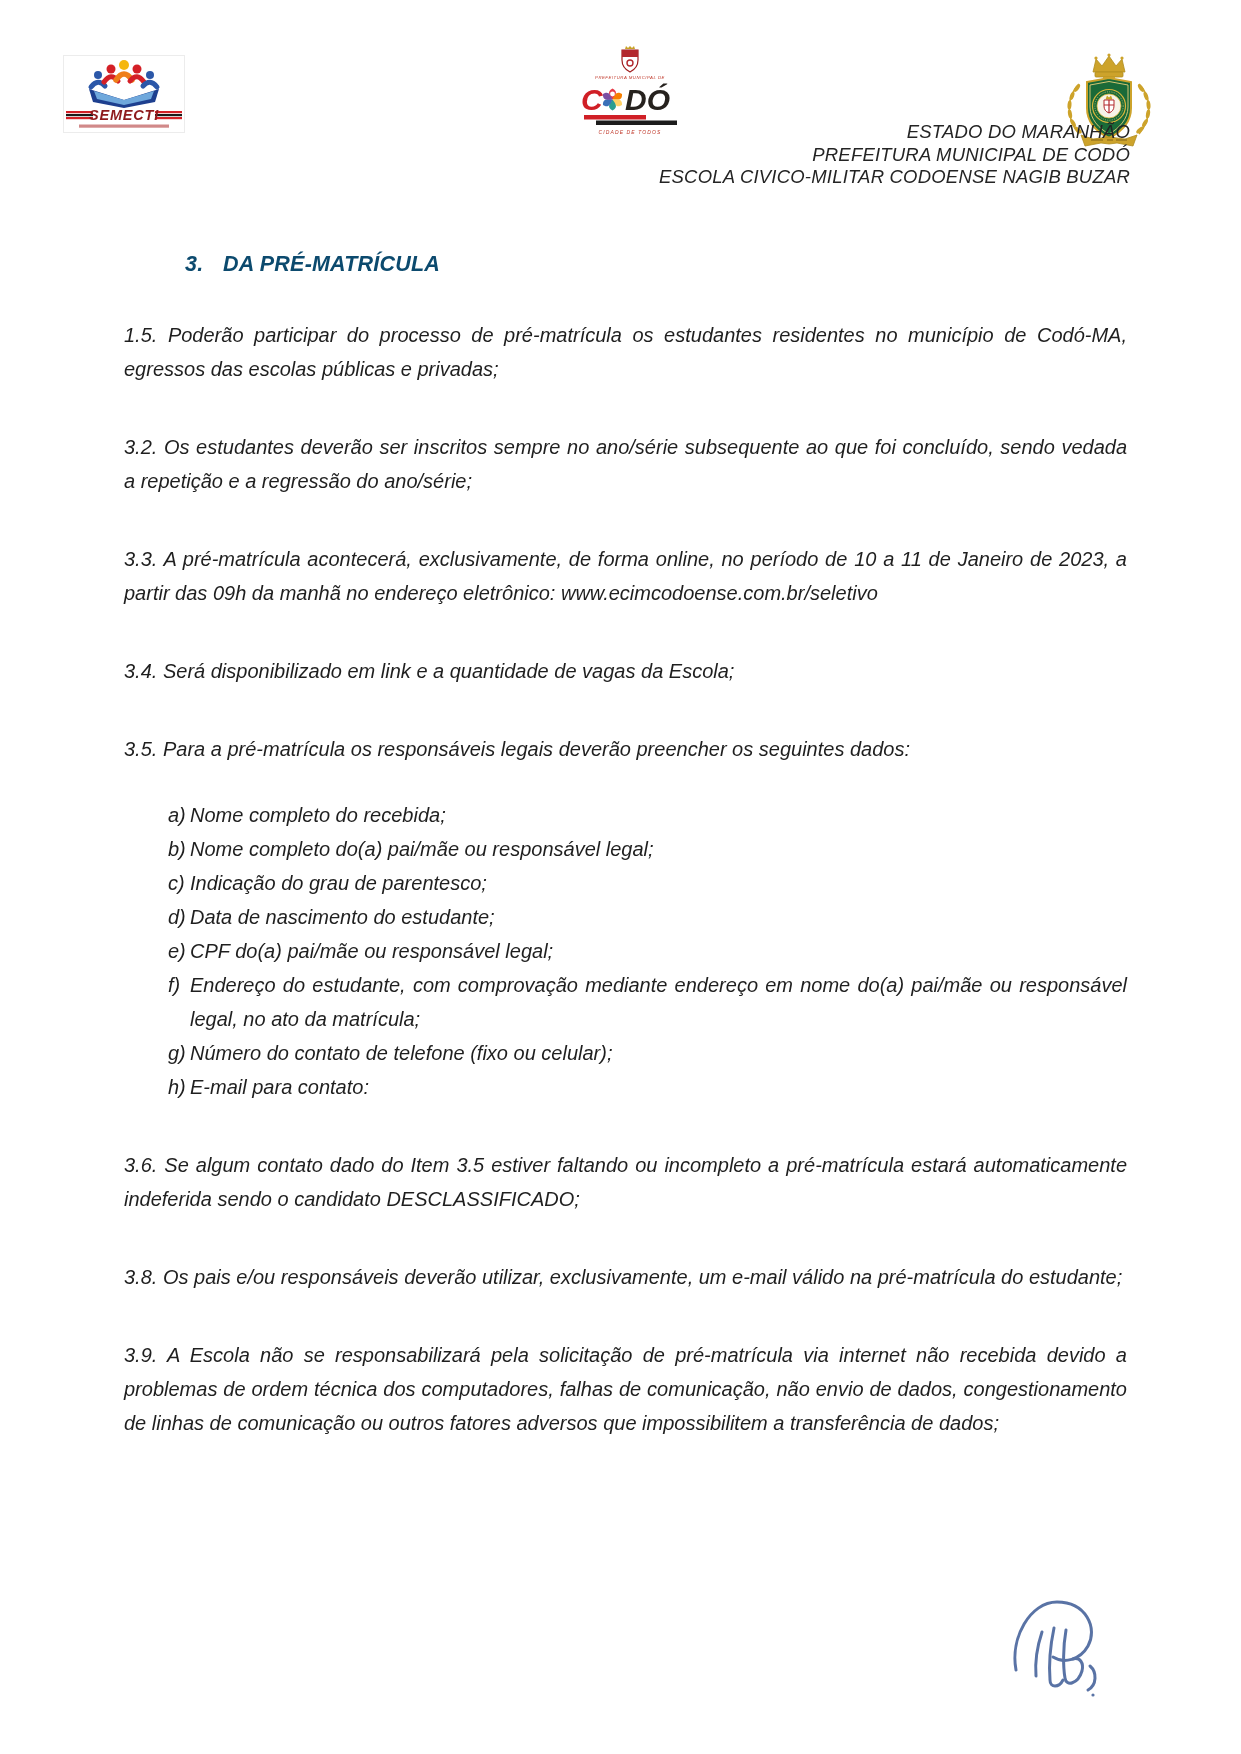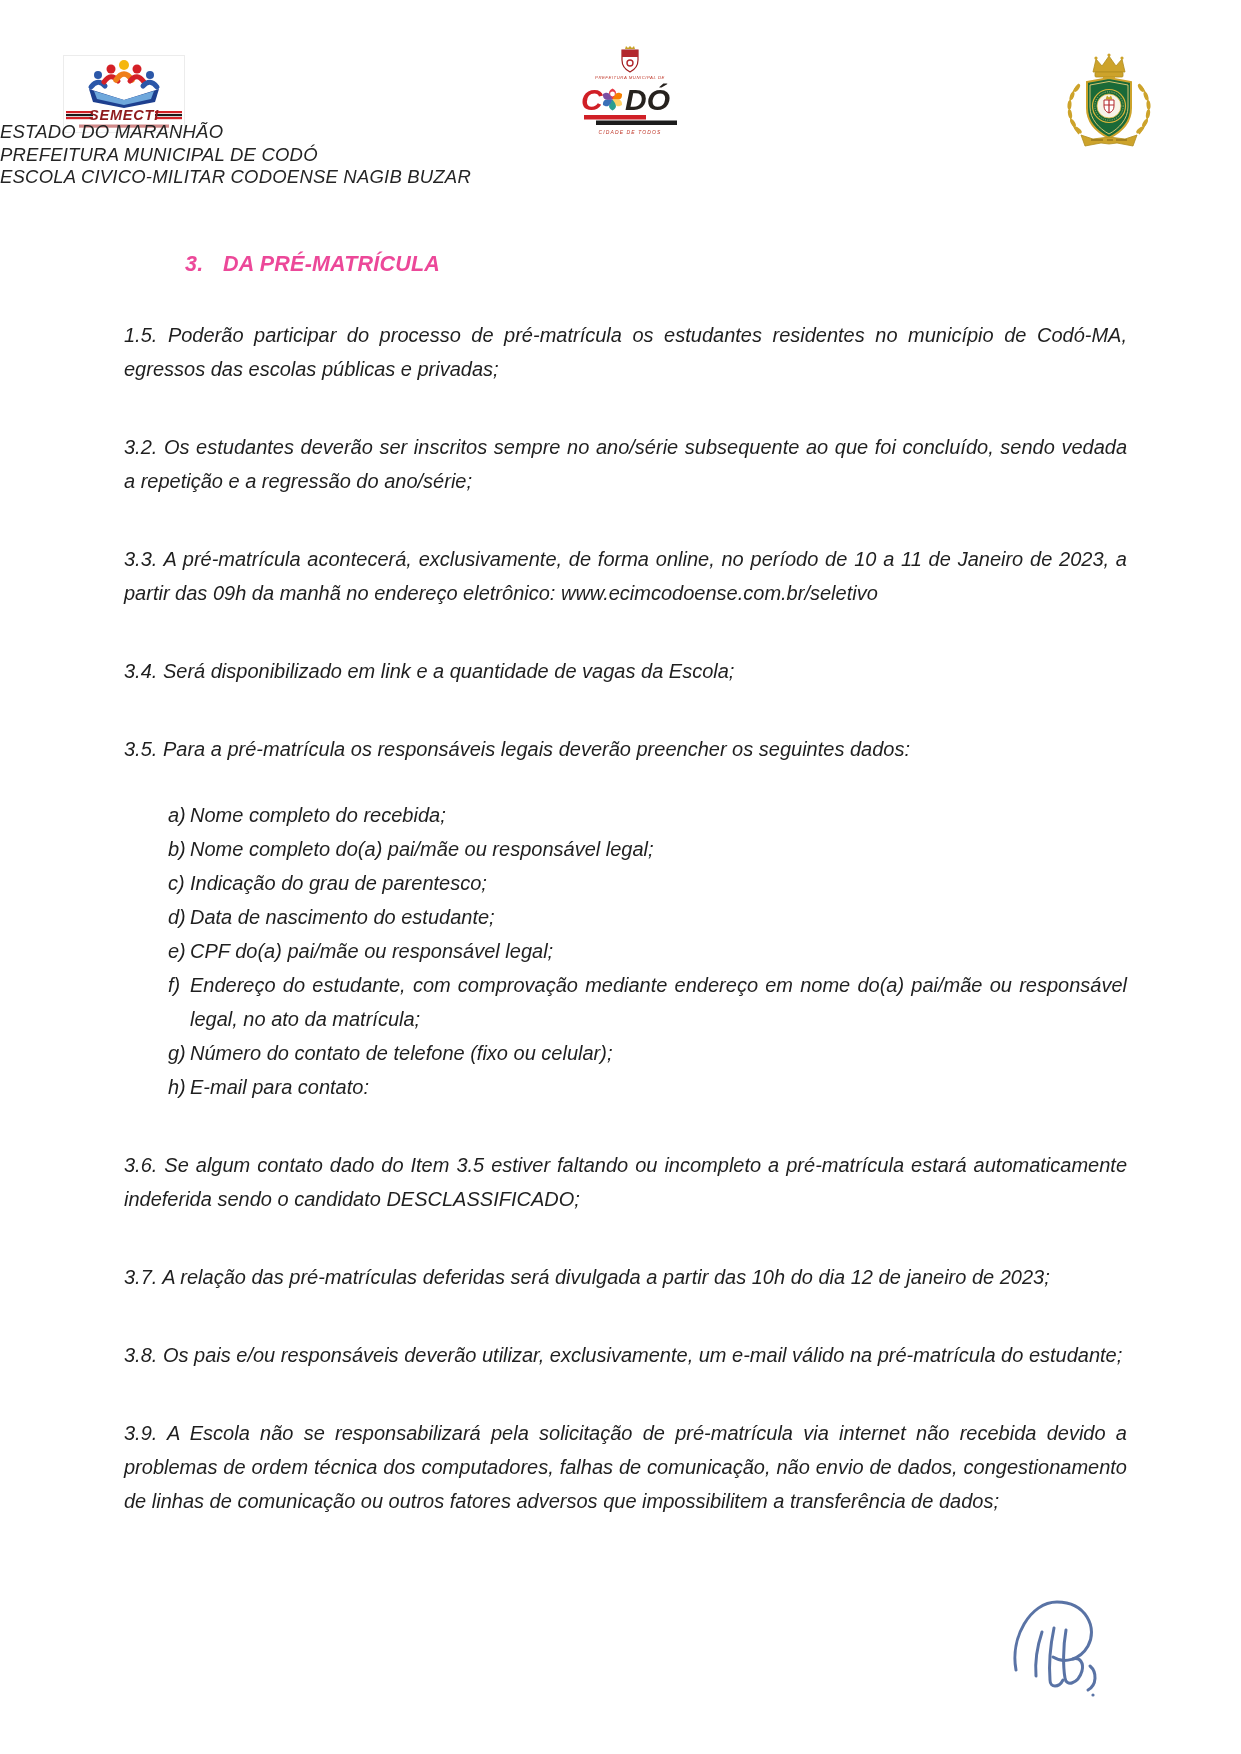--- a/index.html
+++ b/index.html
@@ -17,33 +17,33 @@
 
   
   .logo { position:absolute; }
   .logo-semecti { left:63px;  top:55px;  width:122px; height:78px; }
   .logo-codo    { left:578px; top:42px;  width:105px; height:95px; }
   .logo-crest   { left:1053px;top:50px;  width:112px; height:98px; }
 
   
   .org-block {
     position:absolute; left:0; top:121px; width:1130px;
-    text-align:left; font-size:18.5px; line-height:22.5px;
+    text-align:right; font-size:18.5px; line-height:22.5px;
     color:#242424; letter-spacing:0.2px;
   }
 
   
   .doc-body {
     position:absolute; left:124px; top:246px; width:1003px;
     font-size:20px; line-height:34px;
   }
   .sec-heading {
     font-size:21.5px; font-weight:bold; line-height:36px;
     padding-left:61px; margin-bottom:36px; letter-spacing:0.2px;
-    color:#ec4899;
+    color:#0c4a6e;
   }
   .sec-heading .num { display:inline-block; width:38px; }
   p.para { text-align:justify; margin-top:44px; hyphens:none; }
   .req-list { margin-top:32px; }
   .req-item { display:flex; text-align:justify; }
   .req-item .marker { flex:0 0 22px; margin-left:44px; }
   .req-item .text { flex:1; }
 
   
   .signature { position:absolute; left:1002px; top:1590px; width:118px; height:118px; }
@@ -218,21 +218,20 @@
         <span class="marker">g)</span>
         <span class="text">Número do contato de telefone (fixo ou celular);</span>
       </div>
       <div class="req-item">
         <span class="marker">h)</span>
         <span class="text">E-mail para contato:</span>
       </div>
     </div>
 
     <p class="para">3.6. Se algum contato dado do Item 3.5 estiver faltando ou incompleto a pré-matrícula estará automaticamente indeferida sendo o candidato DESCLASSIFICADO;</p>
-    <p class="para">3.7. A relação das pré-matrículas deferidas será divulgada a partir das 10h do dia 12 de janeiro de 2023;</p>
     <p class="para">3.8. Os pais e/ou responsáveis deverão utilizar, exclusivamente, um e-mail válido na pré-matrícula do estudante;</p>
     <p class="para">3.9. A Escola não se responsabilizará pela solicitação de pré-matrícula via internet não recebida devido a problemas de ordem técnica dos computadores, falhas de comunicação, não envio de dados, congestionamento de linhas de comunicação ou outros fatores adversos que impossibilitem a transferência de dados;</p>
   </div>
 
   <div class="signature">
     <svg width="118" height="118" viewBox="0 0 118 118">
       <g fill="none" stroke="#48649c" stroke-width="3" stroke-linecap="round" stroke-linejoin="round" opacity="0.9">
         <path d="M14 80 C8 48 28 12 55 12 C84 12 96 38 86 56 C78 70 62 74 51 67"></path>
         <path d="M40 42 C35 57 33 74 34 86"></path>
         <path d="M52 38 C48 57 47 77 48 90 C48 98 57 98 61 90"></path>

